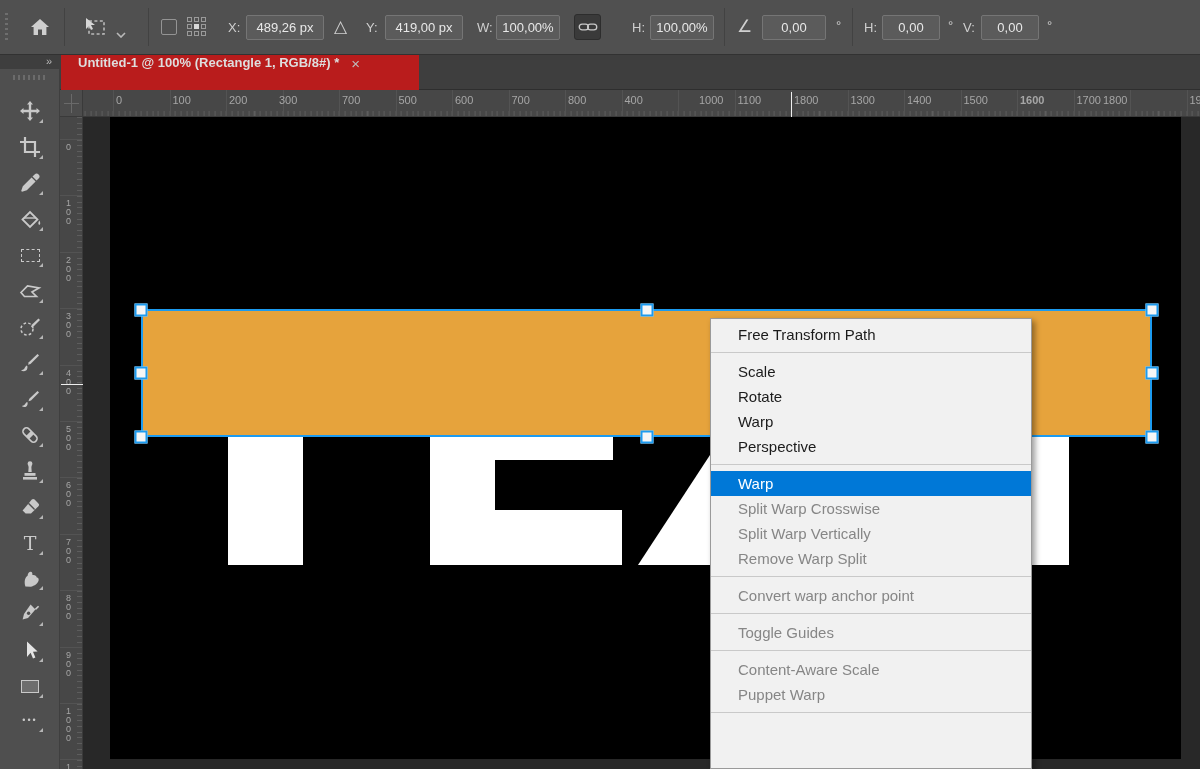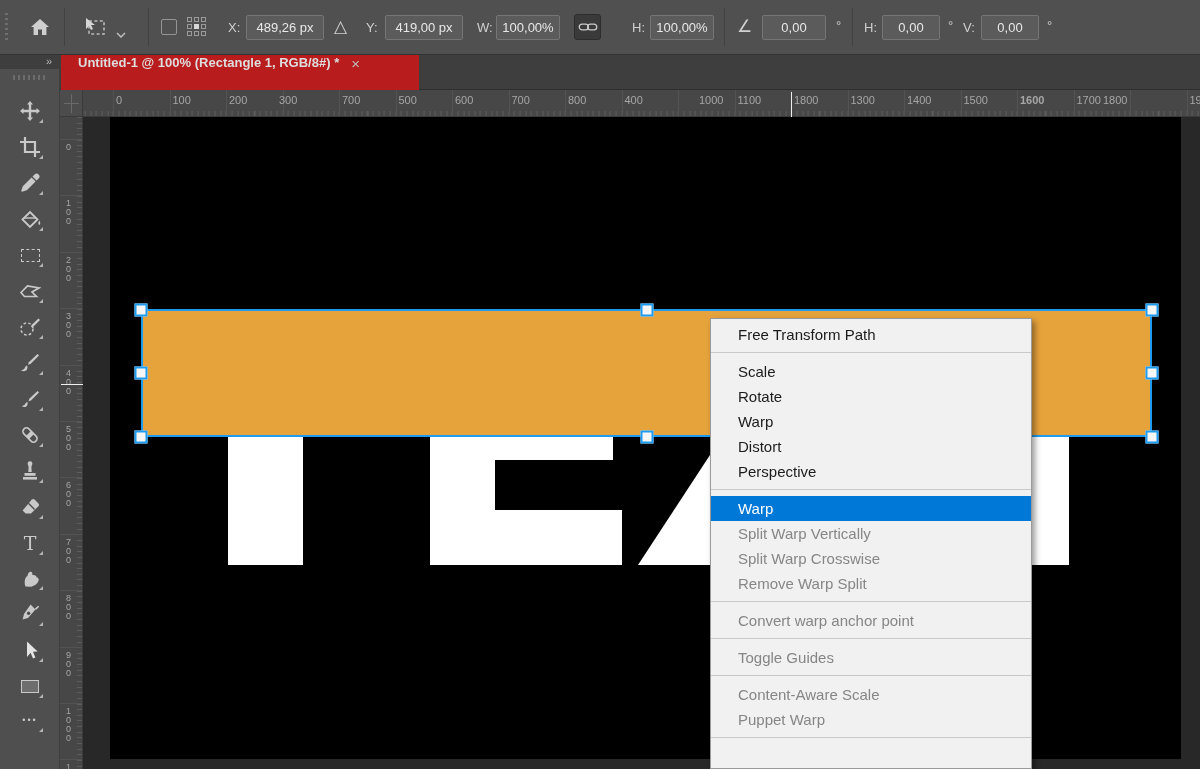--- a/index.html
+++ b/index.html
@@ -384,26 +384,25 @@
     <div class="handle" style="left: 646.5px; top: 437px; border-color: rgb(28, 155, 240); position: absolute; z-index: 3;"></div>
     <div class="handle" style="left: 1152px; top: 437px; border-color: rgb(28, 155, 240); position: absolute; z-index: 3;"></div>
     <div id="handles-mount"></div>
 
   <div id="context-menu">
       <div class="menu-item">Free Transform Path</div>
       <div class="menu-sep"></div>
       <div class="menu-item">Scale</div>
       <div class="menu-item">Rotate</div>
       <div class="menu-item">Warp</div>
-      <div class="menu-item">Distort</div>
       <div class="menu-item">Perspective</div>
       <div class="menu-sep"></div>
       <div class="menu-item highlighted" style="background: rgb(0, 120, 215);">Warp</div>
+      <div class="menu-item disabled">Split Warp Crosswise</div>
       <div class="menu-item disabled">Split Warp Vertically</div>
-      <div class="menu-item disabled">Split Warp Crosswise</div>
       <div class="menu-item disabled">Remove Warp Split</div>
       <div class="menu-sep"></div>
       <div class="menu-item disabled">Convert warp anchor point</div>
       <div class="menu-sep"></div>
       <div class="menu-item disabled">Toggle Guides</div>
       <div class="menu-sep"></div>
       <div class="menu-item disabled">Content-Aware Scale</div>
       <div class="menu-item disabled">Puppet Warp</div>
       <div class="menu-sep"></div>
     </div>

